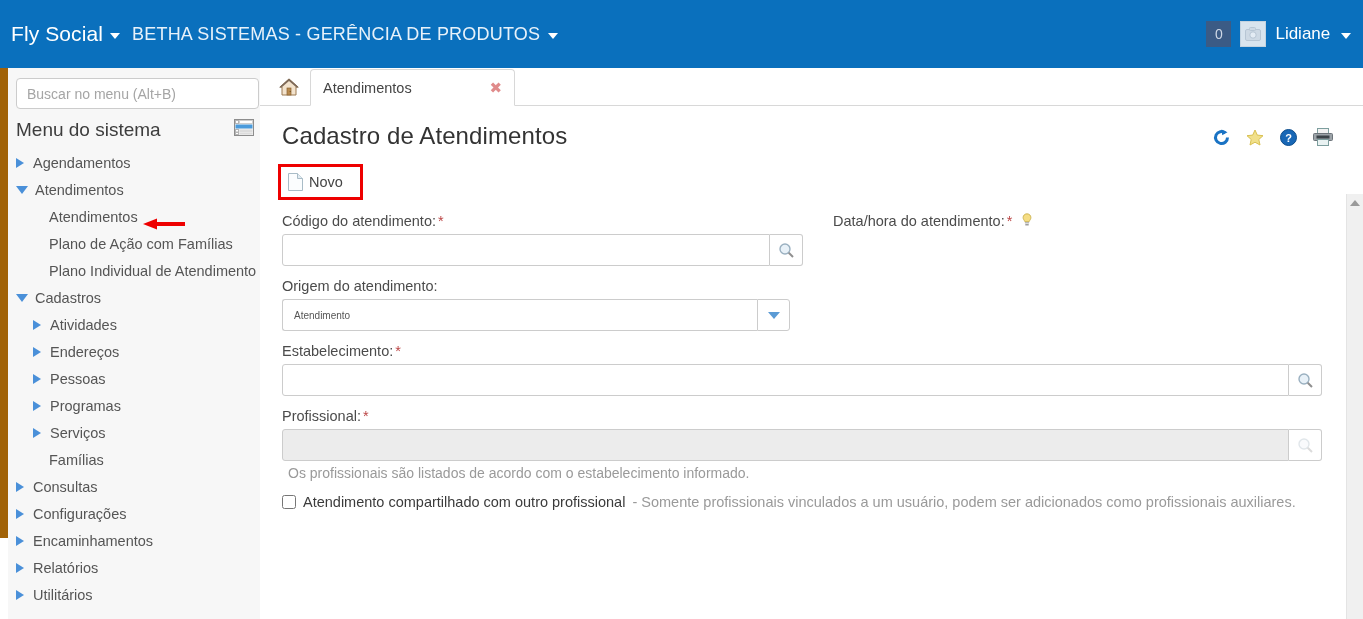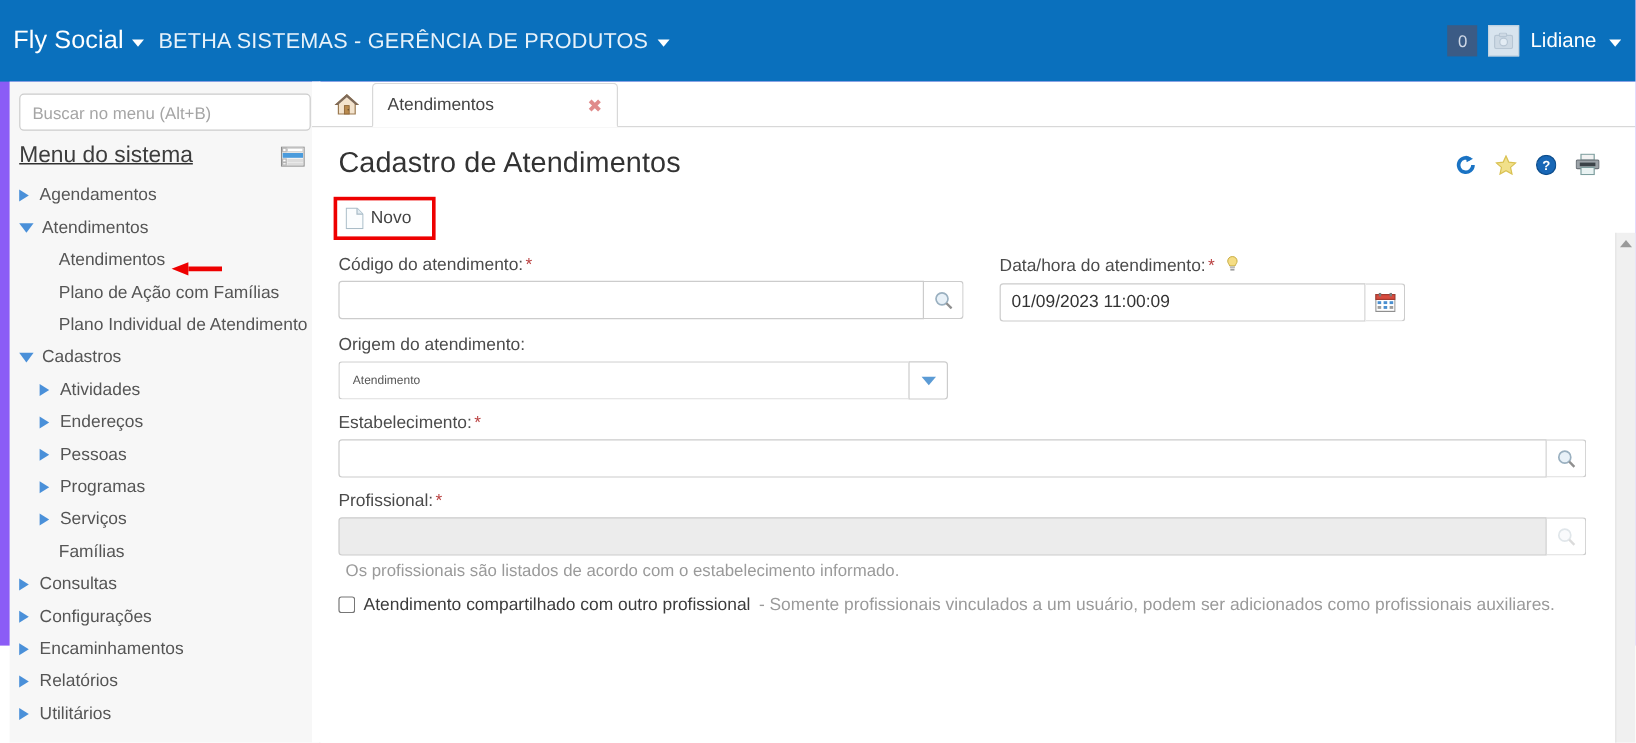--- a/index.html
+++ b/index.html
@@ -4,21 +4,21 @@
 <style>
   * { box-sizing: border-box; }
   html, body {
     margin: 0; padding: 0;
     width: 1363px; height: 619px;
     overflow: hidden;
     background: #ffffff;
     font-family: "Liberation Sans", sans-serif;
     -webkit-font-smoothing: antialiased;
   }
-  #app { position: relative; width: 1363px; height: 538px; background:#8b5cf6; }
+  #app { position: relative; width: 1363px; height: 538px; background:#a16207; }
 
   
   .topbar {
     position: absolute; top:0; left:0; width:1363px; height:68px;
     background:#0a70bd;
     display:flex; align-items:center;
   }
   .brand {
     color:#fff; font-size:21px; margin-left:11px; letter-spacing:.1px;
     display:flex; align-items:center; gap:7px; cursor:pointer;
@@ -51,21 +51,21 @@
     background:#f7f7f7; border-right:1px solid #d9d9d9;
   }
   .sb-searchwrap { padding:10px 12px 4px 8px; }
   .sb-search {
     width:243px;height:31px;border:1px solid #cccccc;border-radius:4px;
     background:#fff;padding:0 10px;font-size:14px;color:#555;
     font-family:"Liberation Sans", sans-serif;
   }
   .sb-search::placeholder { color:#a5a5a5; }
   .sb-title-row {
-    display:flex; align-items:center; padding:6px 12px 6px 8px;text-decoration:underline;
+    display:flex; padding:6px 12px 6px 8px;
   }
   .sb-title { font-size:19px; color:#3d3d3d; }
   .sb-gridicon { margin-left:auto; width:20px;height:17px; cursor:pointer; }
   .menu { padding-top:2px; }
   .mi { display:flex; align-items:center; height:27px; cursor:pointer; position:relative; }
   .mi-l0 { padding-left:8px; }
   .mi-l1 { padding-left:25px; }
   .mi-l1-noarrow { padding-left:41px; }
   .arrow-right {
     width:0;height:0;border-top:5px solid transparent;border-bottom:5px solid transparent;
@@ -387,37 +387,20 @@
           <span class="flabel">
             <span>Data/hora do atendimento:</span><span class="req">*</span>
             <span class="hintbulb">
               <svg width="10" height="14" viewBox="0 0 10 14">
                 <path d="M5 0.8 C7.3 0.8 8.9 2.5 8.9 4.6 C8.9 6.3 7.6 7.3 7.2 8.6 H2.8 C2.4 7.3 1.1 6.3 1.1 4.6 C1.1 2.5 2.7 0.8 5 0.8 Z" fill="#f5dd84" stroke="#c4a93f" stroke-width=".8"></path>
                 <rect x="2.9" y="9" width="4.2" height="1.5" fill="#b9b9b9"></rect>
                 <rect x="3.3" y="11" width="3.4" height="1.5" fill="#9d9d9d"></rect>
               </svg>
             </span>
           </span>
-          <div class="inputwrap">
-            <input class="txt" style="width: 305px;" type="text" value="01/09/2023 11:00:09">
-            <div class="addon">
-              <svg width="17" height="16" viewBox="0 0 17 16">
-                <rect x="0.5" y="1.5" width="16" height="14" fill="#ffffff" stroke="#8f8f8f"></rect>
-                <rect x="0.5" y="1.5" width="16" height="4" fill="#d84b3e" stroke="#a33a30"></rect>
-                <rect x="3" y="0" width="2" height="3" fill="#7c7c7c"></rect>
-                <rect x="12" y="0" width="2" height="3" fill="#7c7c7c"></rect>
-                <rect x="2" y="7" width="3" height="2.4" fill="#4a8fd0"></rect>
-                <rect x="7" y="7" width="3" height="2.4" fill="#4a8fd0"></rect>
-                <rect x="12" y="7" width="3" height="2.4" fill="#4a8fd0"></rect>
-                <rect x="2" y="11" width="3" height="2.4" fill="#9e9e9e"></rect>
-                <rect x="7" y="11" width="3" height="2.4" fill="#4a8fd0"></rect>
-                <rect x="12" y="11" width="3" height="2.4" fill="#9e9e9e"></rect>
-              </svg>
-            </div>
-          </div>
         </div>
       </div>
 
       <div class="fgroup">
         <span class="flabel">Origem do atendimento:</span>
         <div class="selwrap">
           <div class="selbox">Atendimento</div>
           <div class="selbtn">
             <span class="sel-caret"></span>
           </div>

